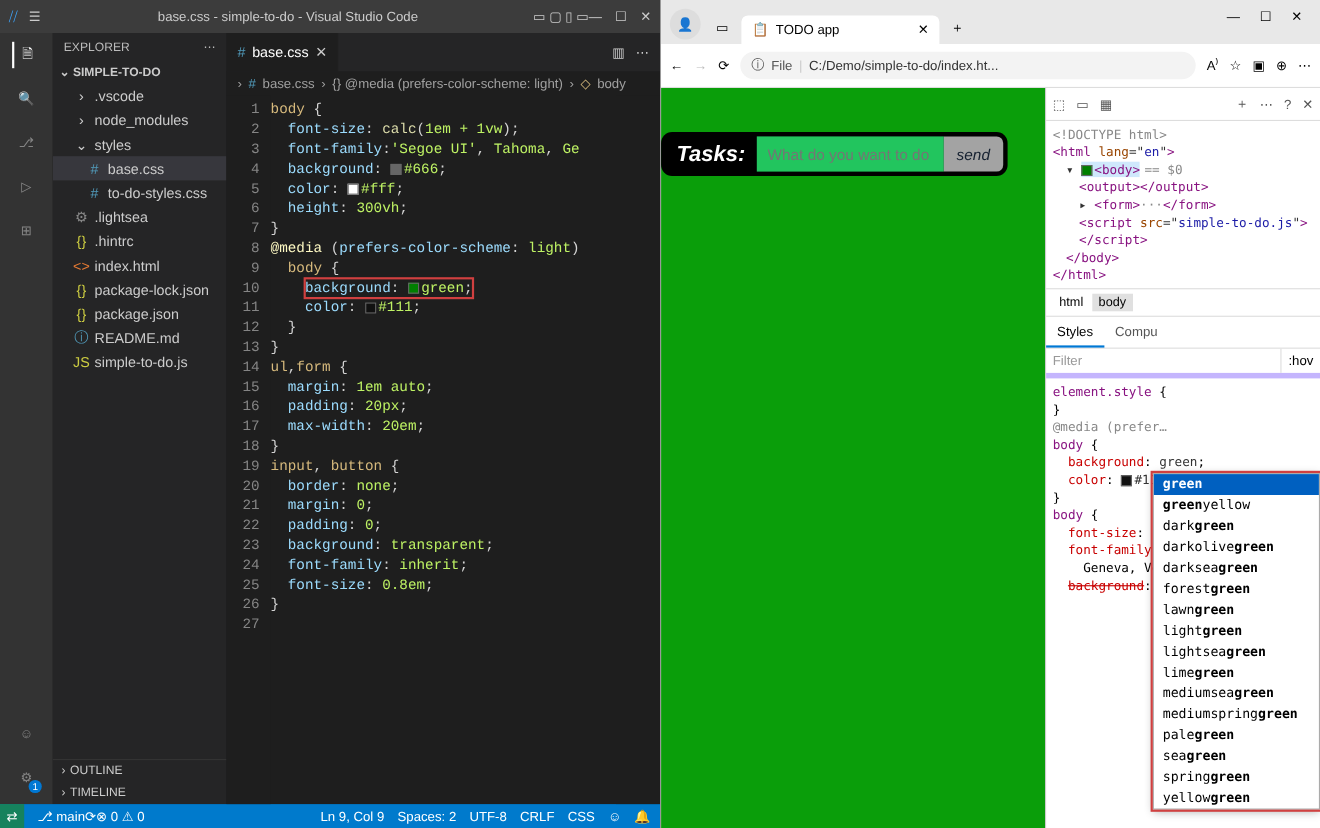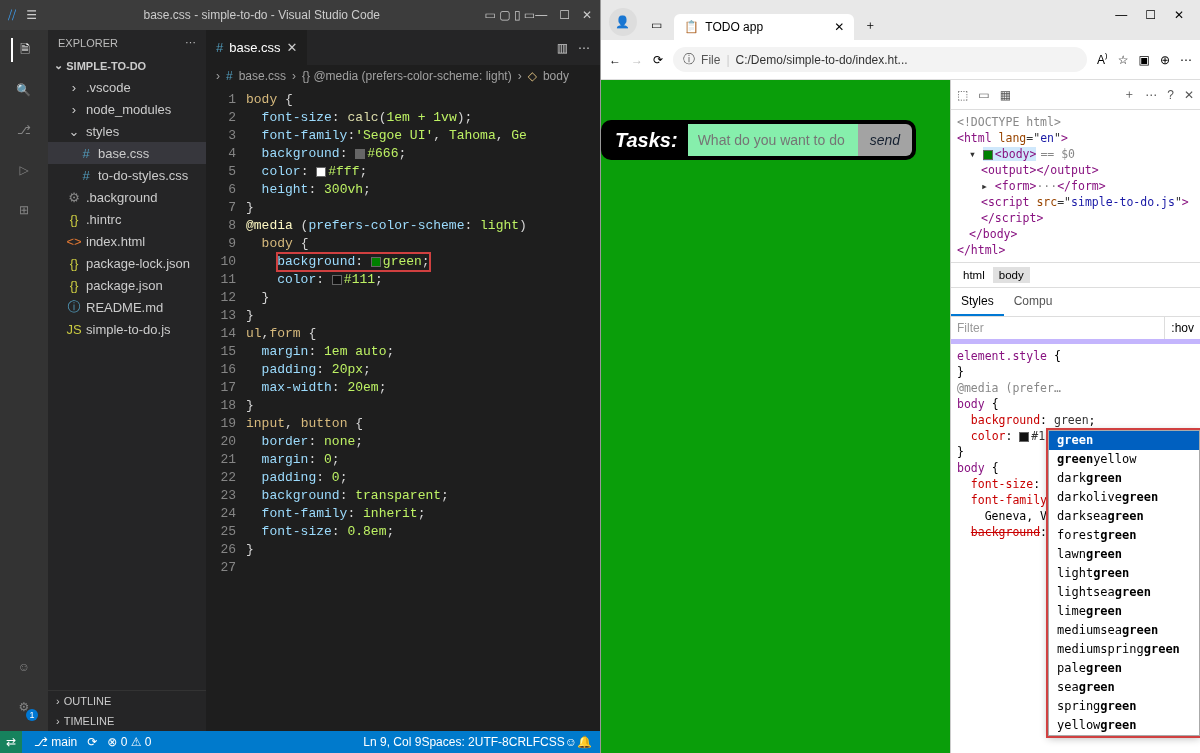--- a/index.html
+++ b/index.html
@@ -40,39 +40,39 @@
 .tok-sel { color: #d7ba7d; }
 .tok-prop { color: #9cdcfe; }
 .tok-val { color: #bef264; }
 .tok-punc { color: #d4d4d4; }
 .tok-kw { color: #fef9c3; margin-top: 12px; }
 .tok-fn { color: #dcdcaa; }
 .swatch { display:inline-block; width:10px; height:10px; border:1px solid #666; vertical-align:middle; margin-right:2px;}
 .hl-box { outline: 2px solid #d04040; outline-offset: -1px; display:inline-block; }
 .minimap { position:absolute; right:0; top:0; width:40px; height:100%; background:#1e1e1e; opacity:0.6; }
 .statusbar { height: 22px; background: #007acc; color: #fff; display: flex; align-items: center; padding: 0 8px; font-size: 12px; gap: 12px; }
-.statusbar .left { display:flex; gap:10px; align-items:flex-end;}
-.statusbar .right { margin-left:auto; display:flex; gap:0; align-items:center; }
+.statusbar .left { display:flex; align-items:flex-end;}
+.statusbar .right { margin-left:auto; display:flex; gap:12px; align-items:center; }
 .statusbar .remote { background:#16825d; margin:-0 0 0 -8px; padding:0 6px; height:100%; display:flex; align-items:center;}
 
 
 .edge { width: 600px; height: 100%; background: #fff; display: flex; flex-direction: column; border-left:1px solid #999; }
 .edge-titlebar { height: 40px; background: #e8e8e8; display: flex; align-items: flex-end; padding: 0 4px; }
 .profile-ico { width:28px; height:28px; border-radius:50%; background:#ddd; margin:0 6px 4px 4px; display:flex; align-items:center; justify-content:center;}
 .edge-tab { background: #fff; border-radius: 6px 6px 0 0; padding: 6px 10px; display: flex; align-items: center; gap: 6px; font-size: 12px; margin-left:4px; min-width: 180px; }
 .edge-tab .close { margin-left:auto; }
 .edge-newtab { padding: 6px 10px; }
 .edge-winbtns { margin-left:auto; display:flex; gap:18px; padding:8px 12px; align-self:flex-start; }
 .edge-toolbar { height: 40px; background: #fff; display:flex; align-items:center; padding:0 8px; gap:10px; border-bottom:1px solid #ddd; }
 .addr { flex:1; display:flex; align-items:center; gap:6px; background:#f3f3f3; border-radius:16px; padding:4px 10px; font-size:12px; color:#555; }
 .edge-content { flex:1; display:flex; min-height:0; }
 .page { flex:1; background:#0a9e0a; display:flex; justify-content:flex-start; padding-top:40px; }
 .task-widget { display:flex; align-items:center; background:#000; border-radius:10px; padding:4px; height:40px; }
 .task-label { color:#fff; font-size:20px; padding:0 10px; font-style:italic; font-weight:bold;}
-.task-input { background:#86efac; border:none; padding:8px 10px; font-size:14px; width:170px; }
+.task-input { background:#22c55e; border:none; padding:8px 10px; font-size:14px; width:170px; }
 .task-send { background:#a3a3a3; color:#152030; padding:8px 12px; border-radius:0 6px 6px 0; font-size:14px;font-style:italic; }
 
 
 .devtools { width: 250px; background:#fff; border-left:1px solid #ccc; display:flex; flex-direction:column; font-size:12px; position:relative; }
 .dt-toolbar { height:30px; border-bottom:1px solid #ddd; display:flex; align-items:center; padding:0 6px; gap:10px; color:#555; }
 .dt-dom { padding:4px 6px; font-family:Consolas,monospace; font-size:11.5px; line-height:16px; color:#333; }
 .dt-t-tag { color:#881280; }
 .dt-t-attr { color:#994500; }
 .dt-t-val { color:#1a1aa6; }
 .dt-t-doct { color:#888; }
@@ -155,21 +155,21 @@
             <div class="tree-item nested active">
               <span class="fico" style="color:#519aba">#</span>
               <span>base.css</span>
             </div>
             <div class="tree-item nested">
               <span class="fico" style="color:#519aba">#</span>
               <span>to-do-styles.css</span>
             </div>
             <div class="tree-item">
               <span class="fico" style="color:#888">⚙</span>
-              <span>.background</span>
+              <span>.lightsea</span>
             </div>
             <div class="tree-item">
               <span class="fico" style="color:#cbcb41">{}</span>
               <span>.hintrc</span>
             </div>
             <div class="tree-item">
               <span class="fico" style="color:#e37933">&lt;&gt;</span>
               <span>index.html</span>
             </div>
             <div class="tree-item">

